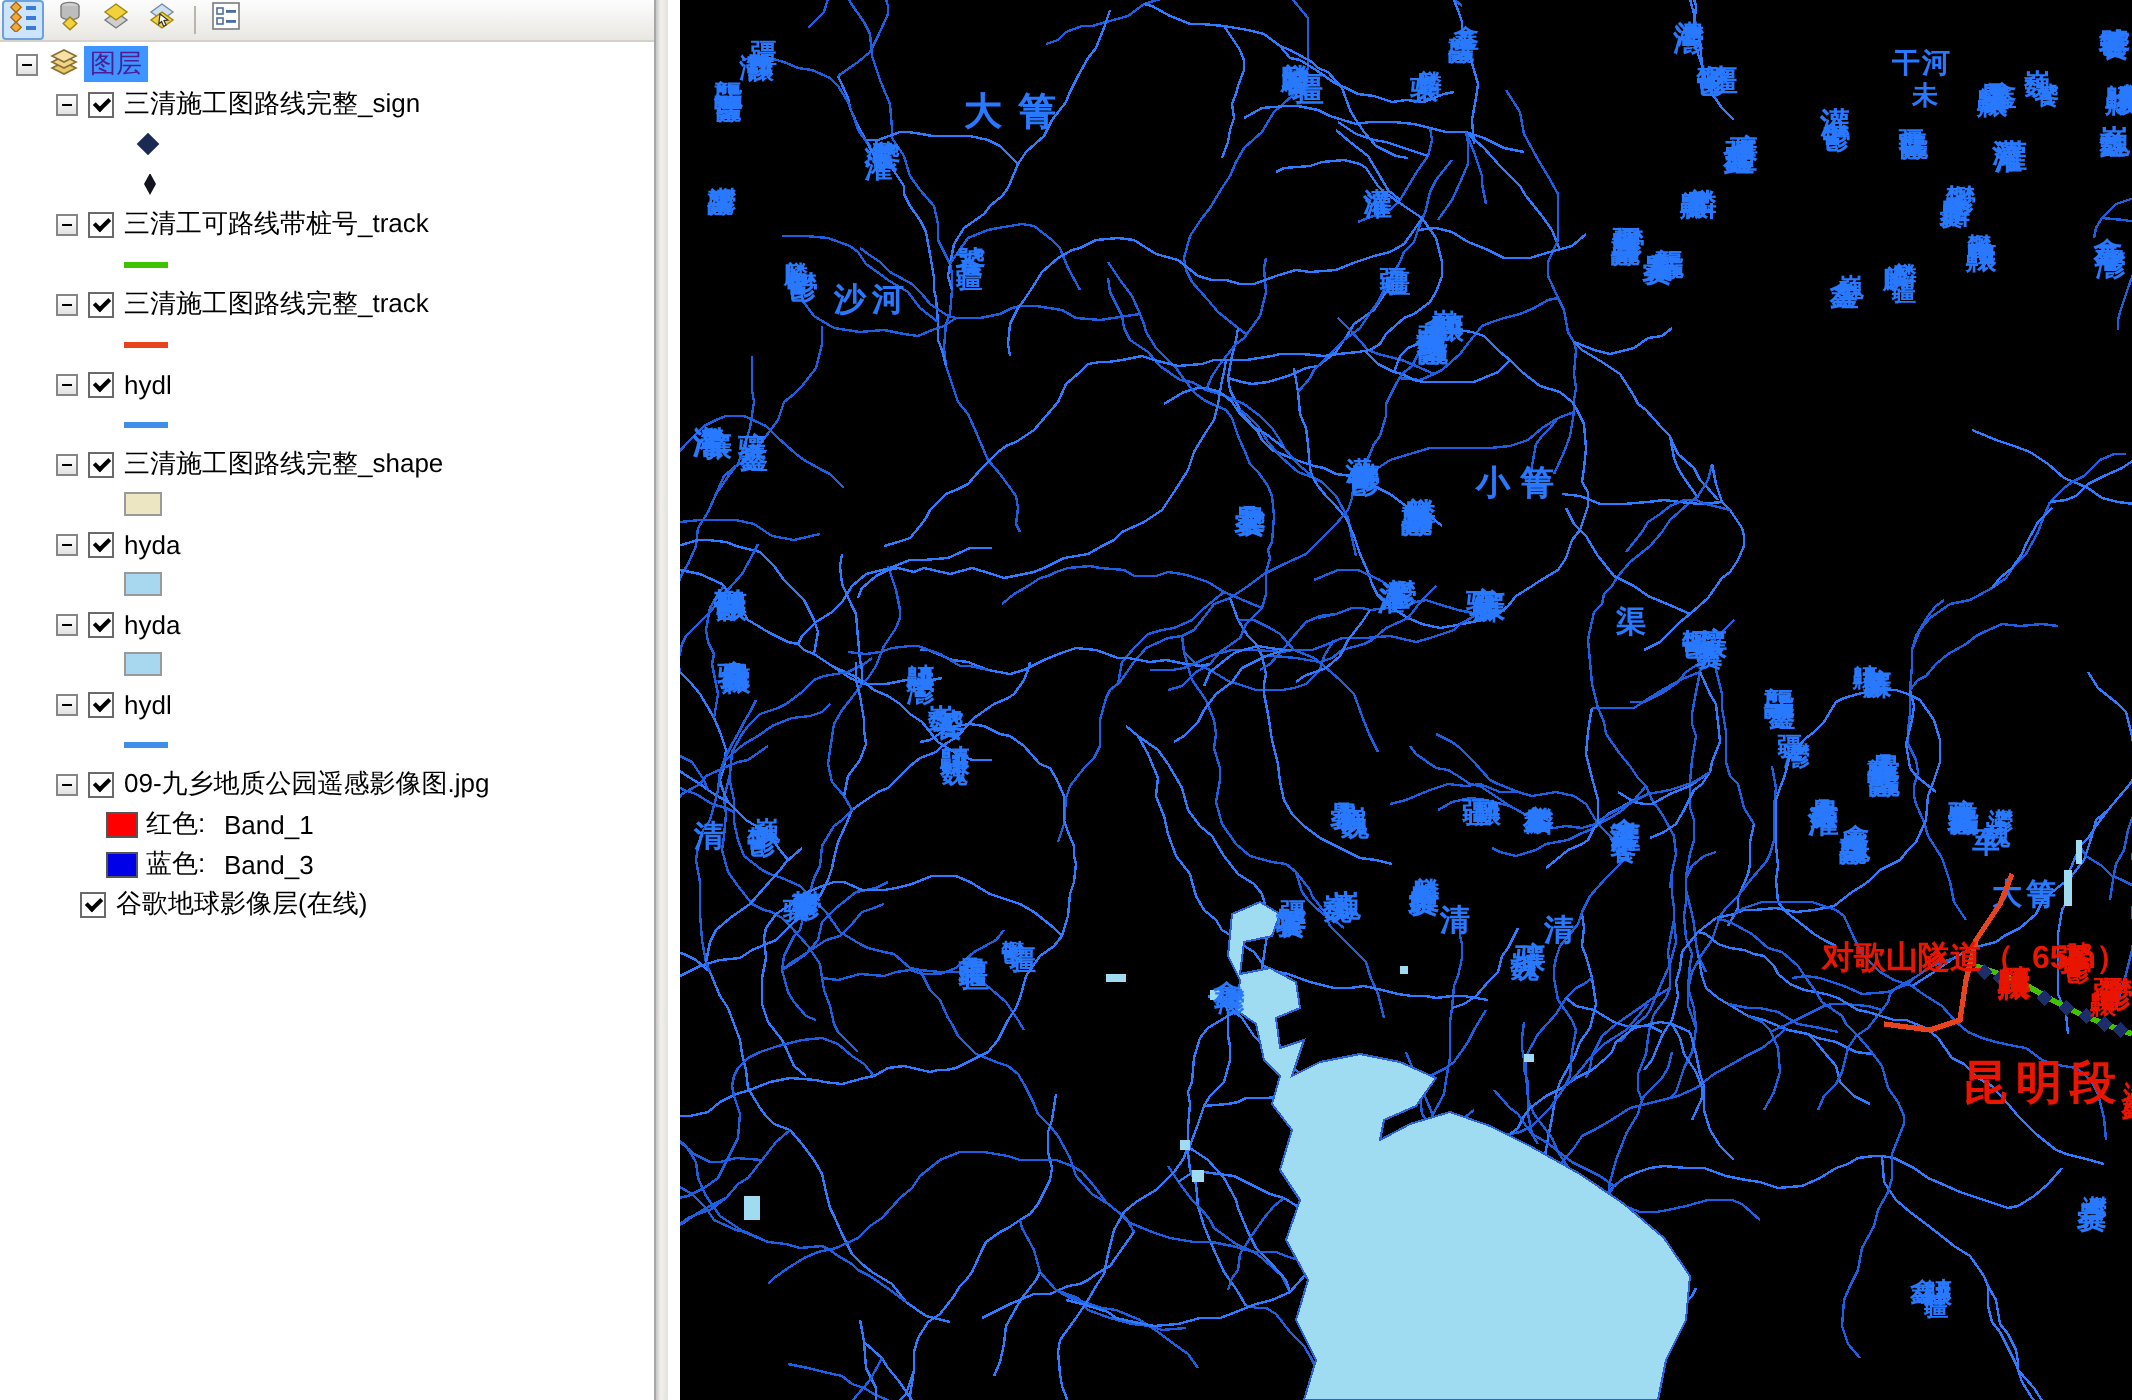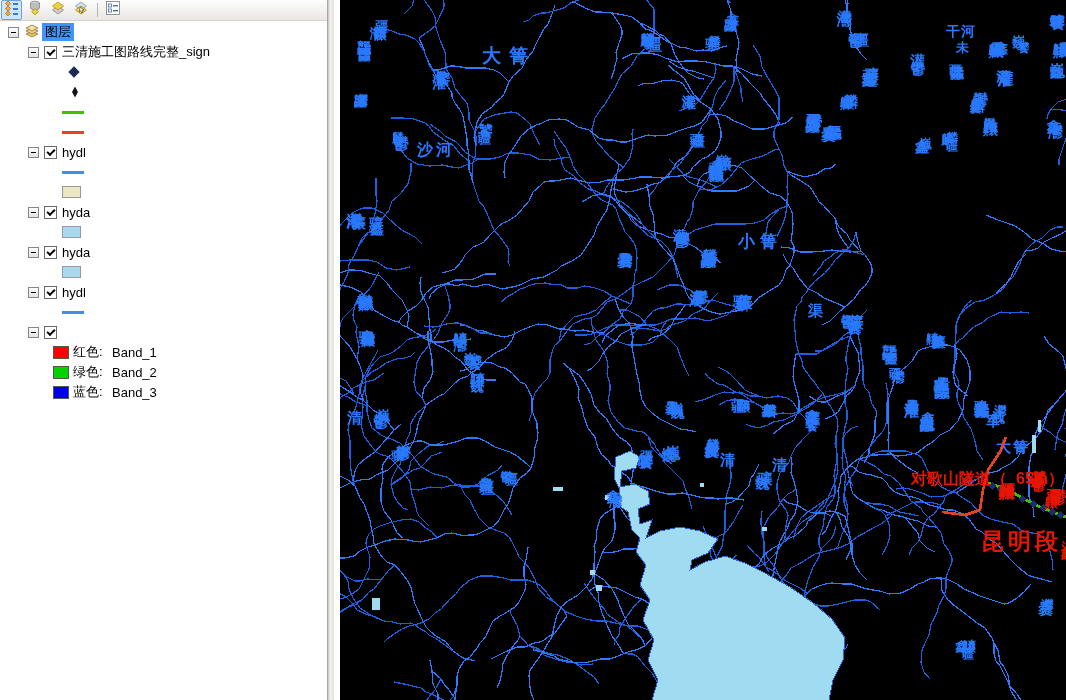--- a/index.html
+++ b/index.html
@@ -13,21 +13,21 @@
   .tb-btn.active{background:#cde4ff;border-color:#6ba2dd;}
   .tb-sep{width:1px;height:14px;background:#b9b5ad;margin:0 4px;}
 
   .toc-tree{position:absolute;left:0;top:22px;width:100%;}
   .row{position:relative;height:20px;display:flex;align-items:center;font-size:13px;color:#000;white-space:nowrap;}
   .expander{position:absolute;width:11px;height:11px;border:1px solid #868686;background:linear-gradient(#fff,#e2e2e2);box-sizing:border-box;}
   .expander::after{content:'';position:absolute;left:2px;top:4px;width:5px;height:1px;background:#000;}
   .cbx{position:absolute;width:13px;height:13px;border:1px solid #6a6a6a;background:#fff;box-sizing:border-box;}
   .cbx::after{content:'';position:absolute;left:2px;top:2px;width:6px;height:3px;border-left:2px solid #000;border-bottom:2px solid #000;transform:rotate(-45deg);}
   .lbl{position:absolute;left:62px;text-align:right;}
-  .root-lbl{position:absolute;left:42px;background:#3d95ff;color:#000000;padding:0 3px;}
+  .root-lbl{position:absolute;left:42px;background:#3d95ff;color:#4c1d95;padding:0 3px;}
   .sym-line{position:absolute;left:62px;width:22px;height:3px;}
   .sym-diamond{position:absolute;left:70px;width:8px;height:8px;transform:rotate(45deg);}
   .sym-diamond-narrow{position:absolute;left:72px;width:6px;height:11px;clip-path:polygon(50% 0,100% 50%,50% 100%,0 50%);}
   .sym-fill{position:absolute;left:62px;width:19px;height:12px;border:1px solid #9a9a9a;box-sizing:border-box;}
   .band-sq{position:absolute;left:53px;width:16px;height:13px;border:1px solid #555;box-sizing:border-box;}
   .band-cl{position:absolute;left:73px;text-align:center;}
   .band-nm{position:absolute;left:112px;}
 
   
   .splitter{position:absolute;left:328px;top:0;width:6px;height:700px;background:linear-gradient(90deg,#c7c7c7,#f2f1ee 40%,#e3e1dc);}
@@ -103,34 +103,49 @@
           <span class="cbx" style="left:44px"></span>
           <span class="lbl">三清施工图路线完整_sign</span>
         </div>
         <div class="row">
           <span class="sym-diamond" style="background:#1b2a55"></span>
         </div>
         <div class="row">
           <span class="sym-diamond-narrow" style="background:#14141e"></span>
         </div>
         <div class="row">
+          <span class="expander" style="left:28px"></span>
+          <span class="cbx" style="left:44px"></span>
+          <span class="lbl">三清工可路线带桩号_track</span>
+        </div>
+        <div class="row">
           <span class="sym-line" style="background:#3fc300"></span>
         </div>
         <div class="row">
+          <span class="expander" style="left:28px"></span>
+          <span class="cbx" style="left:44px"></span>
+          <span class="lbl">三清施工图路线完整_track</span>
+        </div>
+        <div class="row">
           <span class="sym-line" style="background:#e8431f"></span>
         </div>
         <div class="row">
           <span class="expander" style="left:28px"></span>
           <span class="cbx" style="left:44px"></span>
           <span class="lbl">hydl</span>
         </div>
         <div class="row">
           <span class="sym-line" style="background:#3f8ee8"></span>
         </div>
         <div class="row">
+          <span class="expander" style="left:28px"></span>
+          <span class="cbx" style="left:44px"></span>
+          <span class="lbl">三清施工图路线完整_shape</span>
+        </div>
+        <div class="row">
           <span class="sym-fill" style="background:#ede6c2"></span>
         </div>
         <div class="row">
           <span class="expander" style="left:28px"></span>
           <span class="cbx" style="left:44px"></span>
           <span class="lbl">hyda</span>
         </div>
         <div class="row">
           <span class="sym-fill" style="background:#a8d7f0"></span>
         </div>
@@ -146,35 +161,35 @@
           <span class="expander" style="left:28px"></span>
           <span class="cbx" style="left:44px"></span>
           <span class="lbl">hydl</span>
         </div>
         <div class="row">
           <span class="sym-line" style="background:#3f8ee8"></span>
         </div>
         <div class="row">
           <span class="expander" style="left:28px"></span>
           <span class="cbx" style="left:44px"></span>
+          <span class="lbl">09-九乡地质公园遥感影像图.jpg</span>
         </div>
         <div class="row">
           <span class="band-sq" style="background:#ff0000"></span>
           <span class="band-cl">红色:</span>
           <span class="band-nm">Band_1</span>
         </div>
         <div class="row">
-          <span class="band-sq" style="background:#00d300"></span>
-          <span class="band-cl">绿色:</span>
-          <span class="band-nm">Band_2</span>
-        </div>
-        <div class="row">
           <span class="band-sq" style="background:#0000e6"></span>
           <span class="band-cl">蓝色:</span>
           <span class="band-nm">Band_3</span>
+        </div>
+        <div class="row">
+          <span class="cbx" style="left:40px"></span>
+          <span class="lbl" style="left:58px">谷歌地球影像层(在线)</span>
         </div>
       </div>
   </div>
 
   <div class="splitter"></div>
   <div class="gutter"></div>
 
   <div class="map-area">
     <svg id="mapsvg" width="726" height="700" viewBox="0 0 726 700" shape-rendering="crispEdges">
         <path d="M64 14L72 6L75 -4L76 -9L80 -16L86 -25L87 -30L92 -36L94 -41L98 -44L105 -52L111 -54L115 -56L119 -58L124 -61L133 -65L141 -74L143 -77L150 -84L155 -89L158 -96L159 -102L161 -107L162 -115L165 -124L168 -135L170 -139L171 -151L173 -160L177 -171L178 -180L181 -188L188 -196L199 -200L206 -205L211 -213" fill="none" stroke="#1e5fe0" stroke-width="1.2"></path>

